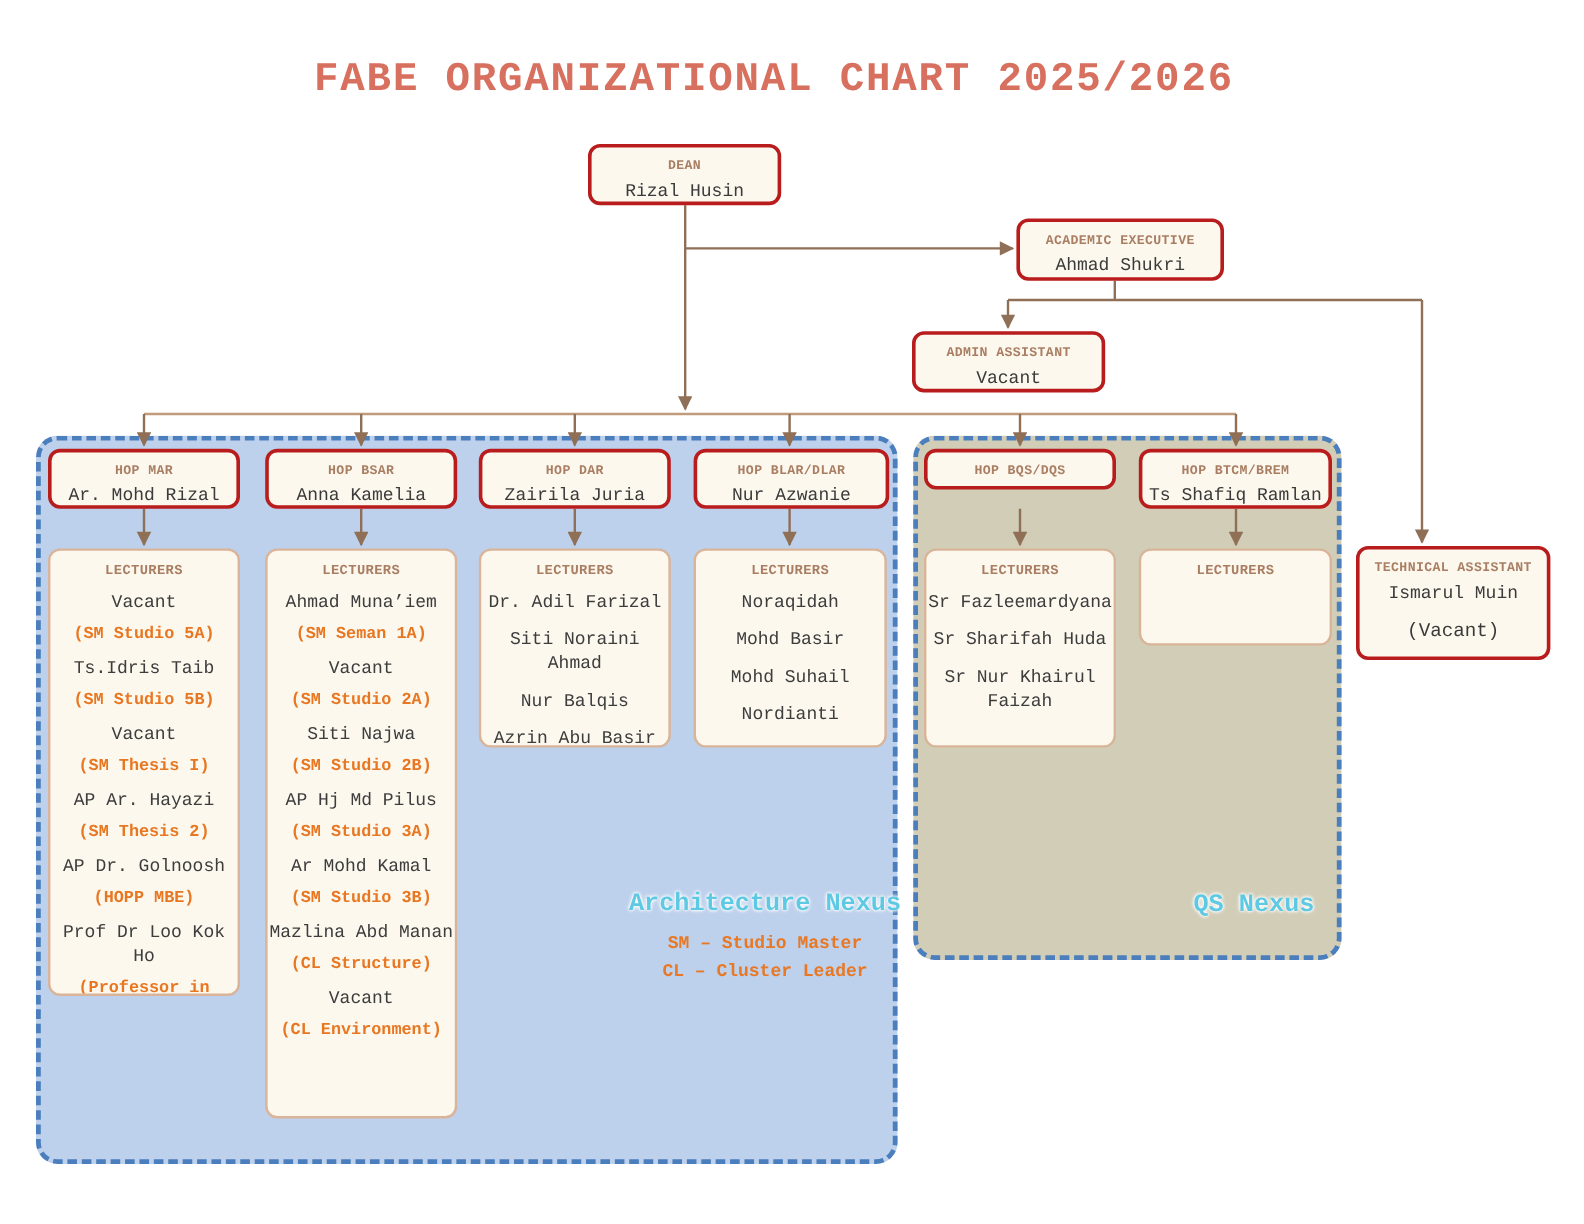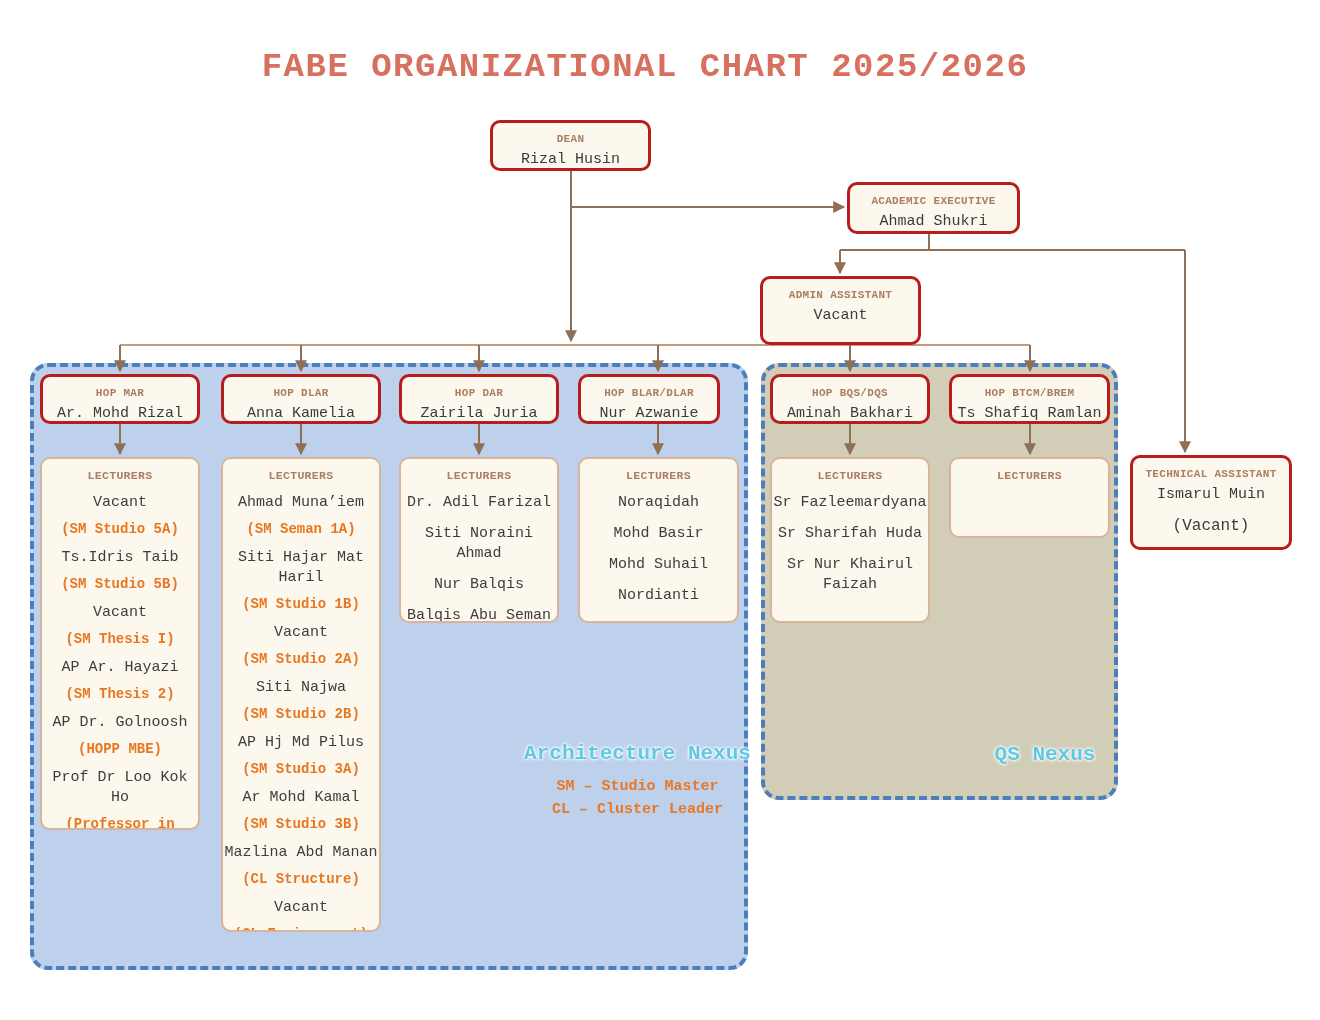--- a/index.html
+++ b/index.html
@@ -81,48 +81,48 @@
   <div class="node" style="left:490px;top:120px;width:161px;height:51px;">
     <div class="role">DEAN</div>
     <div class="person">Rizal Husin</div>
   </div>
 
   <div class="node" style="left:847px;top:182px;width:173px;height:52px;">
     <div class="role">ACADEMIC EXECUTIVE</div>
     <div class="person">Ahmad Shukri</div>
   </div>
 
-  <div class="node" style="left:760px;top:276px;width:161px;height:69px;">
+  <div class="node" style="left:760px;top:276px;width:161px;height:51px;">
     <div class="role">ADMIN ASSISTANT</div>
     <div class="person">Vacant</div>
   </div>
 
   <div class="node" style="left:1130px;top:455px;width:162px;height:95px;">
     <div class="role">TECHNICAL ASSISTANT</div>
     <div class="person">Ismarul Muin</div>
     <div class="note">(Vacant)</div>
   </div>
 
   <div class="node" style="left:40px;top:374px;width:160px;height:50px;">
     <div class="role">HOP MAR</div>
     <div class="person">Ar. Mohd Rizal</div>
   </div>
   <div class="node" style="left:221px;top:374px;width:160px;height:50px;">
-    <div class="role">HOP DLAR</div>
+    <div class="role">HOP BSAR</div>
     <div class="person">Anna Kamelia</div>
   </div>
   <div class="node" style="left:399px;top:374px;width:160px;height:50px;">
     <div class="role">HOP DAR</div>
     <div class="person">Zairila Juria</div>
   </div>
-  <div class="node" style="left:578px;top:374px;width:142px;height:50px;text-align:center;">
+  <div class="node" style="left:578px;top:374px;width:163px;height:50px;text-align:center;">
     <div class="role">HOP BLAR/DLAR</div>
     <div class="person">Nur Azwanie</div>
   </div>
-  <div class="node" style="left:770px;top:374px;width:160px;height:50px;">
+  <div class="node" style="left:770px;top:374px;width:160px;height:34px;">
     <div class="role">HOP BQS/DQS</div>
     <div class="person">Aminah Bakhari</div>
   </div>
   <div class="node" style="left:949px;top:374px;width:161px;height:50px;">
     <div class="role">HOP BTCM/BREM</div>
     <div class="person">Ts Shafiq Ramlan</div>
   </div>
 
   <div class="lec-box" style="left:40px;top:457px;width:160px;height:373px;">
     <div class="lec-header">LECTURERS</div>
@@ -155,24 +155,20 @@
   </div>
 
   <div class="lec-box" style="left:221px;top:457px;width:160px;height:475px;">
     <div class="lec-header">LECTURERS</div>
     <div>
         <div class="entry">
           <div class="entry-name">Ahmad Muna’iem</div>
           <div class="entry-tag">(SM Seman 1A)</div>
         </div>
         <div class="entry">
-          <div class="entry-name">Siti Hajar Mat Haril</div>
-          <div class="entry-tag">(SM Studio 1B)</div>
-        </div>
-        <div class="entry">
           <div class="entry-name">Vacant</div>
           <div class="entry-tag">(SM Studio 2A)</div>
         </div>
         <div class="entry">
           <div class="entry-name">Siti Najwa</div>
           <div class="entry-tag">(SM Studio 2B)</div>
         </div>
         <div class="entry">
           <div class="entry-name">AP Hj Md Pilus</div>
           <div class="entry-tag">(SM Studio 3A)</div>
@@ -198,21 +194,21 @@
         <div class="entry">
           <div class="entry-name">Dr. Adil Farizal</div>
         </div>
         <div class="entry">
           <div class="entry-name">Siti Noraini Ahmad</div>
         </div>
         <div class="entry">
           <div class="entry-name">Nur Balqis</div>
         </div>
         <div class="entry">
-          <div class="entry-name">Balqis Abu Seman</div>
+          <div class="entry-name">Azrin Abu Basir</div>
         </div>
       </div>
   </div>
 
   <div class="lec-box names-only" style="left:578px;top:457px;width:161px;height:166px;">
     <div class="lec-header">LECTURERS</div>
     <div>
         <div class="entry">
           <div class="entry-name">Noraqidah</div>
         </div>

